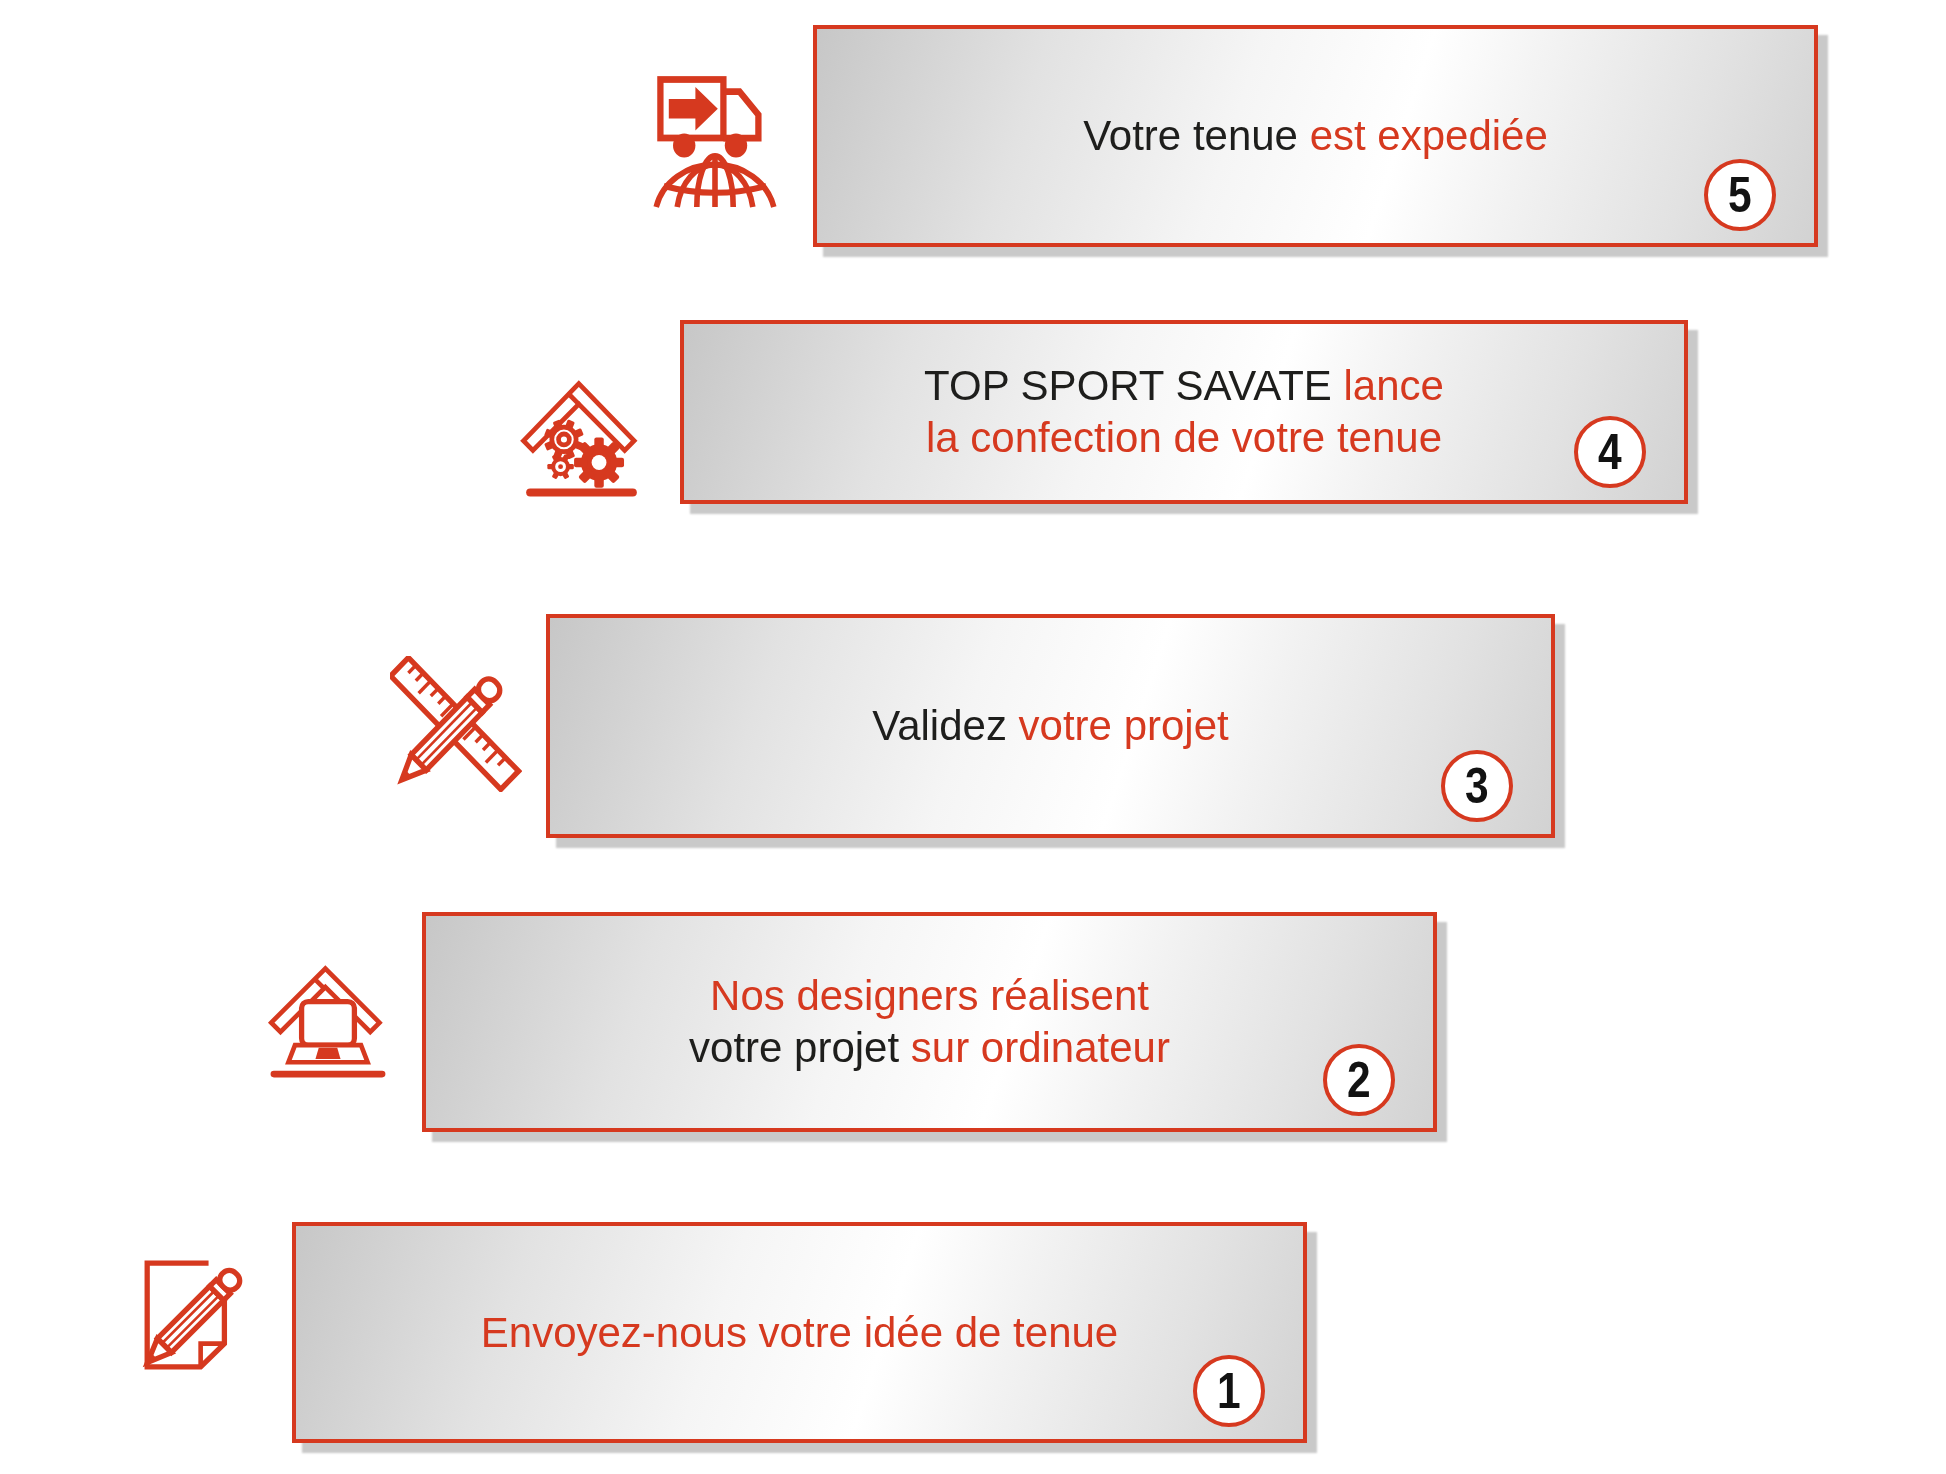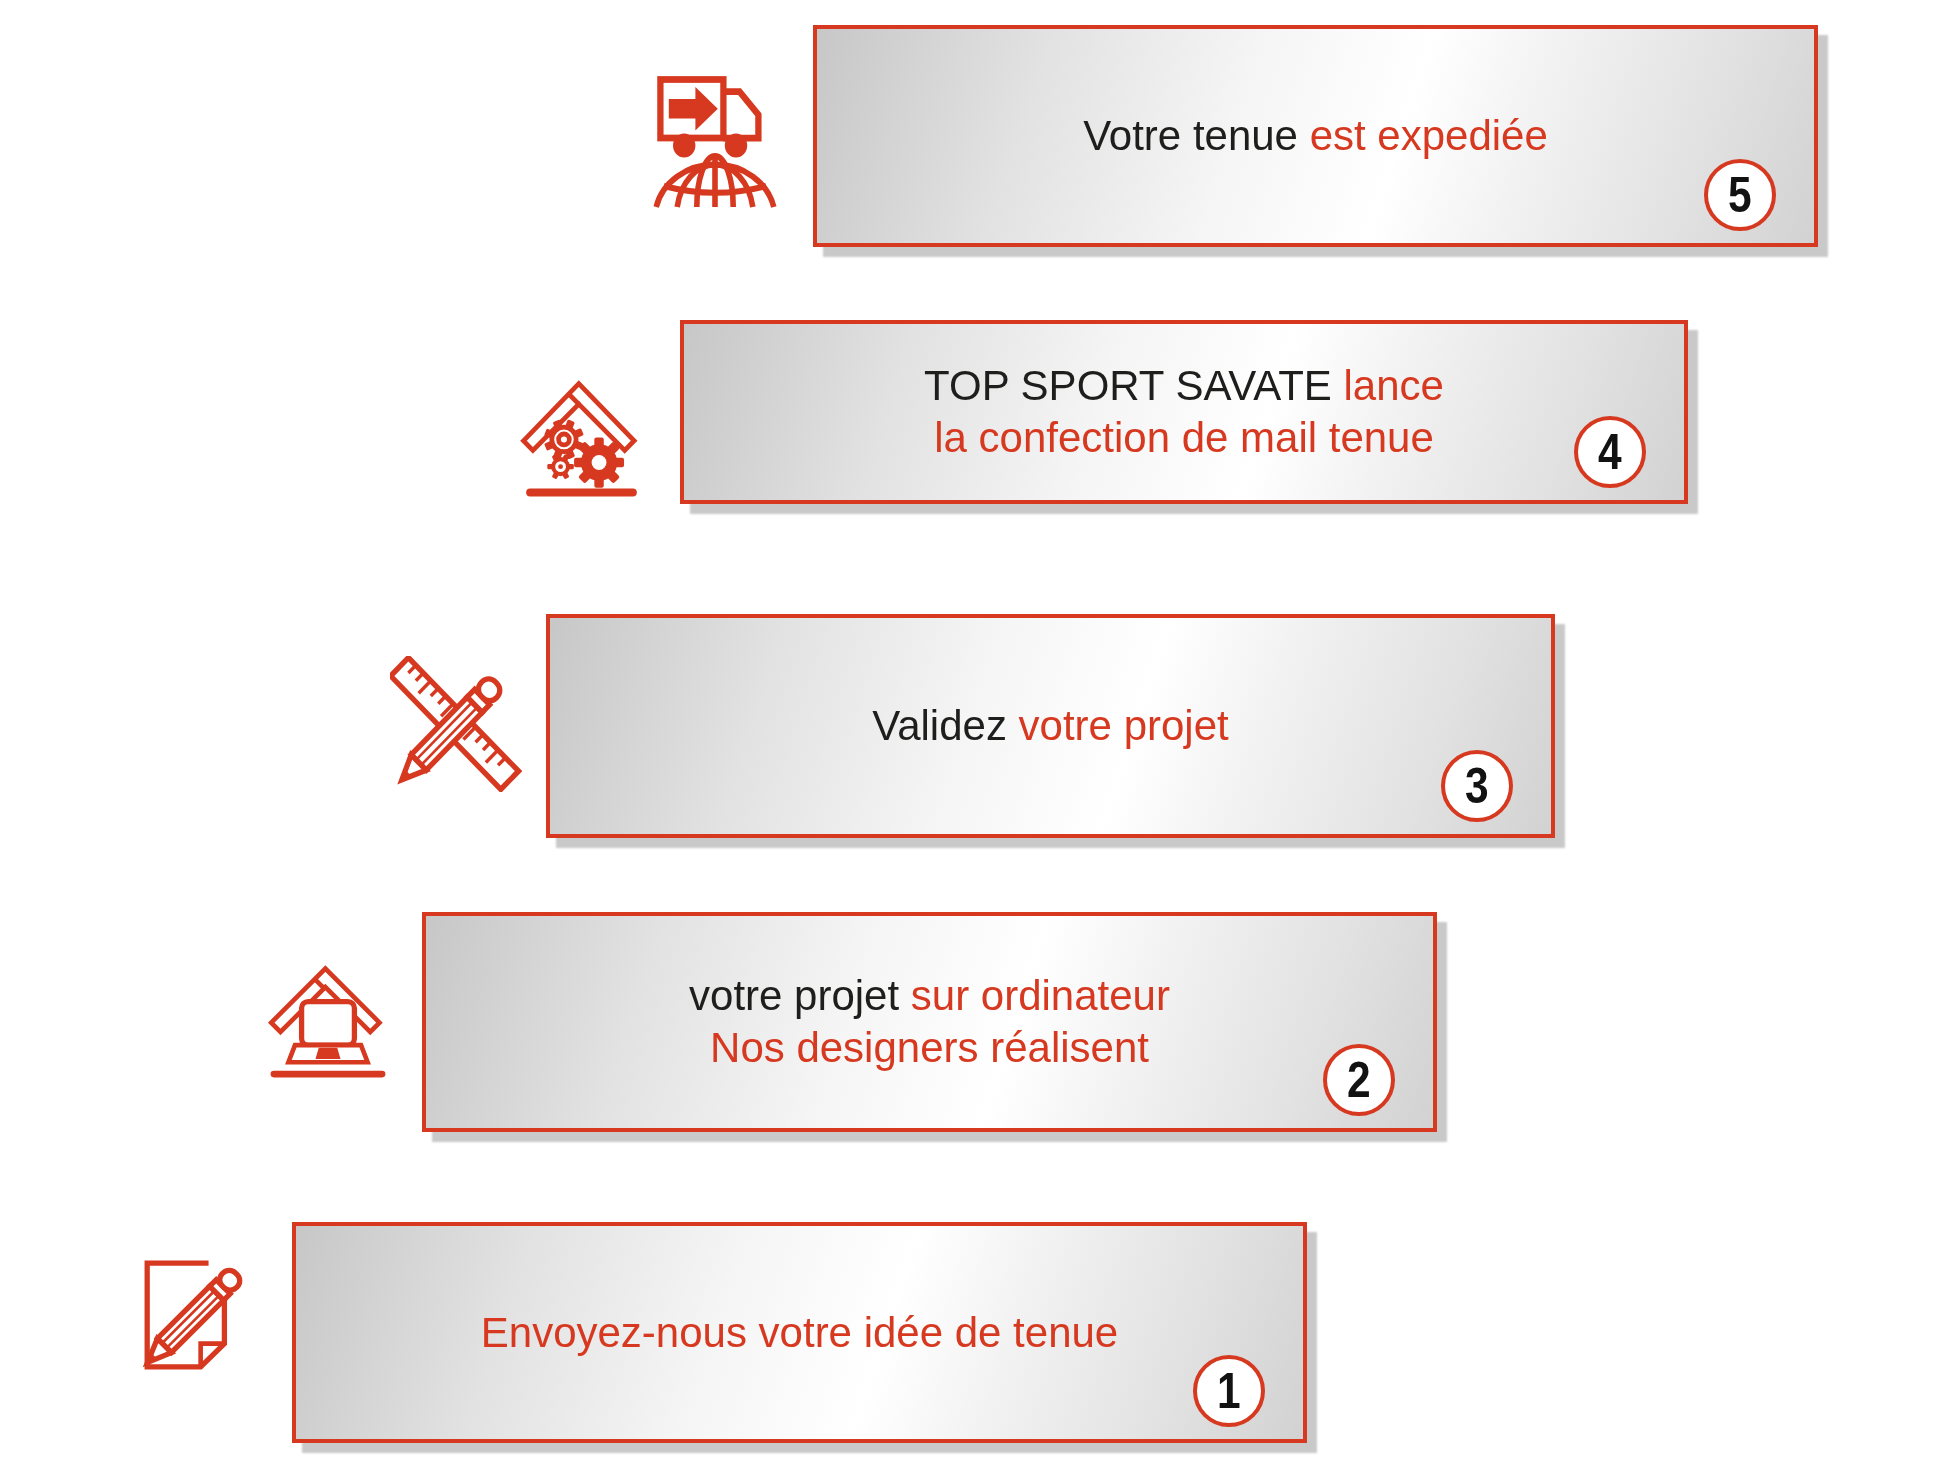--- a/index.html
+++ b/index.html
@@ -136,21 +136,21 @@
         </g>
         <circle r="5.5" fill="#ffffff" stroke="currentColor" stroke-width="3"></circle>
         <circle r="1.8" fill="currentColor"></circle>
       </g>
       <line x1="12" y1="93" x2="88" y2="93" stroke="currentColor" stroke-width="6" stroke-linecap="round"></line>
     </svg>
   </div>
   <div class="box" style="left:680px;top:320px;width:1008px;height:184px;">
     <div class="text">
       <div class="line"><span>TOP SPORT SAVATE </span><span class="red">lance</span></div>
-      <div class="line red"><span>la confection de mail tenue</span></div>
+      <div class="line red"><span>la confection de votre tenue</span></div>
     </div>
     <div class="badge">
         <span>4</span>
       </div>
   </div>
 
   <div class="icon" style="left:390px;top:656px;width:132px;height:136px;">
     <svg viewBox="0 0 100 100" preserveAspectRatio="none" aria-hidden="true">
       <g transform="rotate(45 50 50)">
         <rect x="-10" y="41" width="118" height="19" fill="#ffffff" stroke="currentColor" stroke-width="4"></rect>
@@ -197,22 +197,22 @@
         <line x1="40" y1="19" x2="48" y2="27"></line>
       </g>
       <rect x="30" y="36" width="40" height="33" rx="5" fill="#ffffff" stroke="currentColor" stroke-width="4"></rect>
       <path d="M25,69 H75 L80,82 H20 Z" fill="#ffffff" stroke="currentColor" stroke-width="3.5"></path>
       <path d="M43,71 H57 L59.5,79.5 H40.5 Z" fill="currentColor"></path>
       <line x1="9" y1="91" x2="91" y2="91" stroke="currentColor" stroke-width="5" stroke-linecap="round"></line>
     </svg>
   </div>
   <div class="box" style="left:422px;top:912px;width:1015px;height:220px;">
     <div class="text">
+      <div class="line red"><span>Nos designers réalisent</span></div>
       <div class="line"><span>votre projet </span><span class="red">sur ordinateur</span></div>
-      <div class="line red"><span>Nos designers réalisent</span></div>
     </div>
     <div class="badge">
         <span>2</span>
       </div>
   </div>
 
   <div class="icon" style="left:132px;top:1246px;width:132px;height:132px;">
     <svg viewBox="0 0 100 100" preserveAspectRatio="none" aria-hidden="true">
       <path d="M58,13 H11.5 V91.5 H52 L70,74 V38" fill="none" stroke="currentColor" stroke-width="4"></path>
       <path d="M52,91.5 V74 H70" fill="none" stroke="currentColor" stroke-width="3.5"></path>

